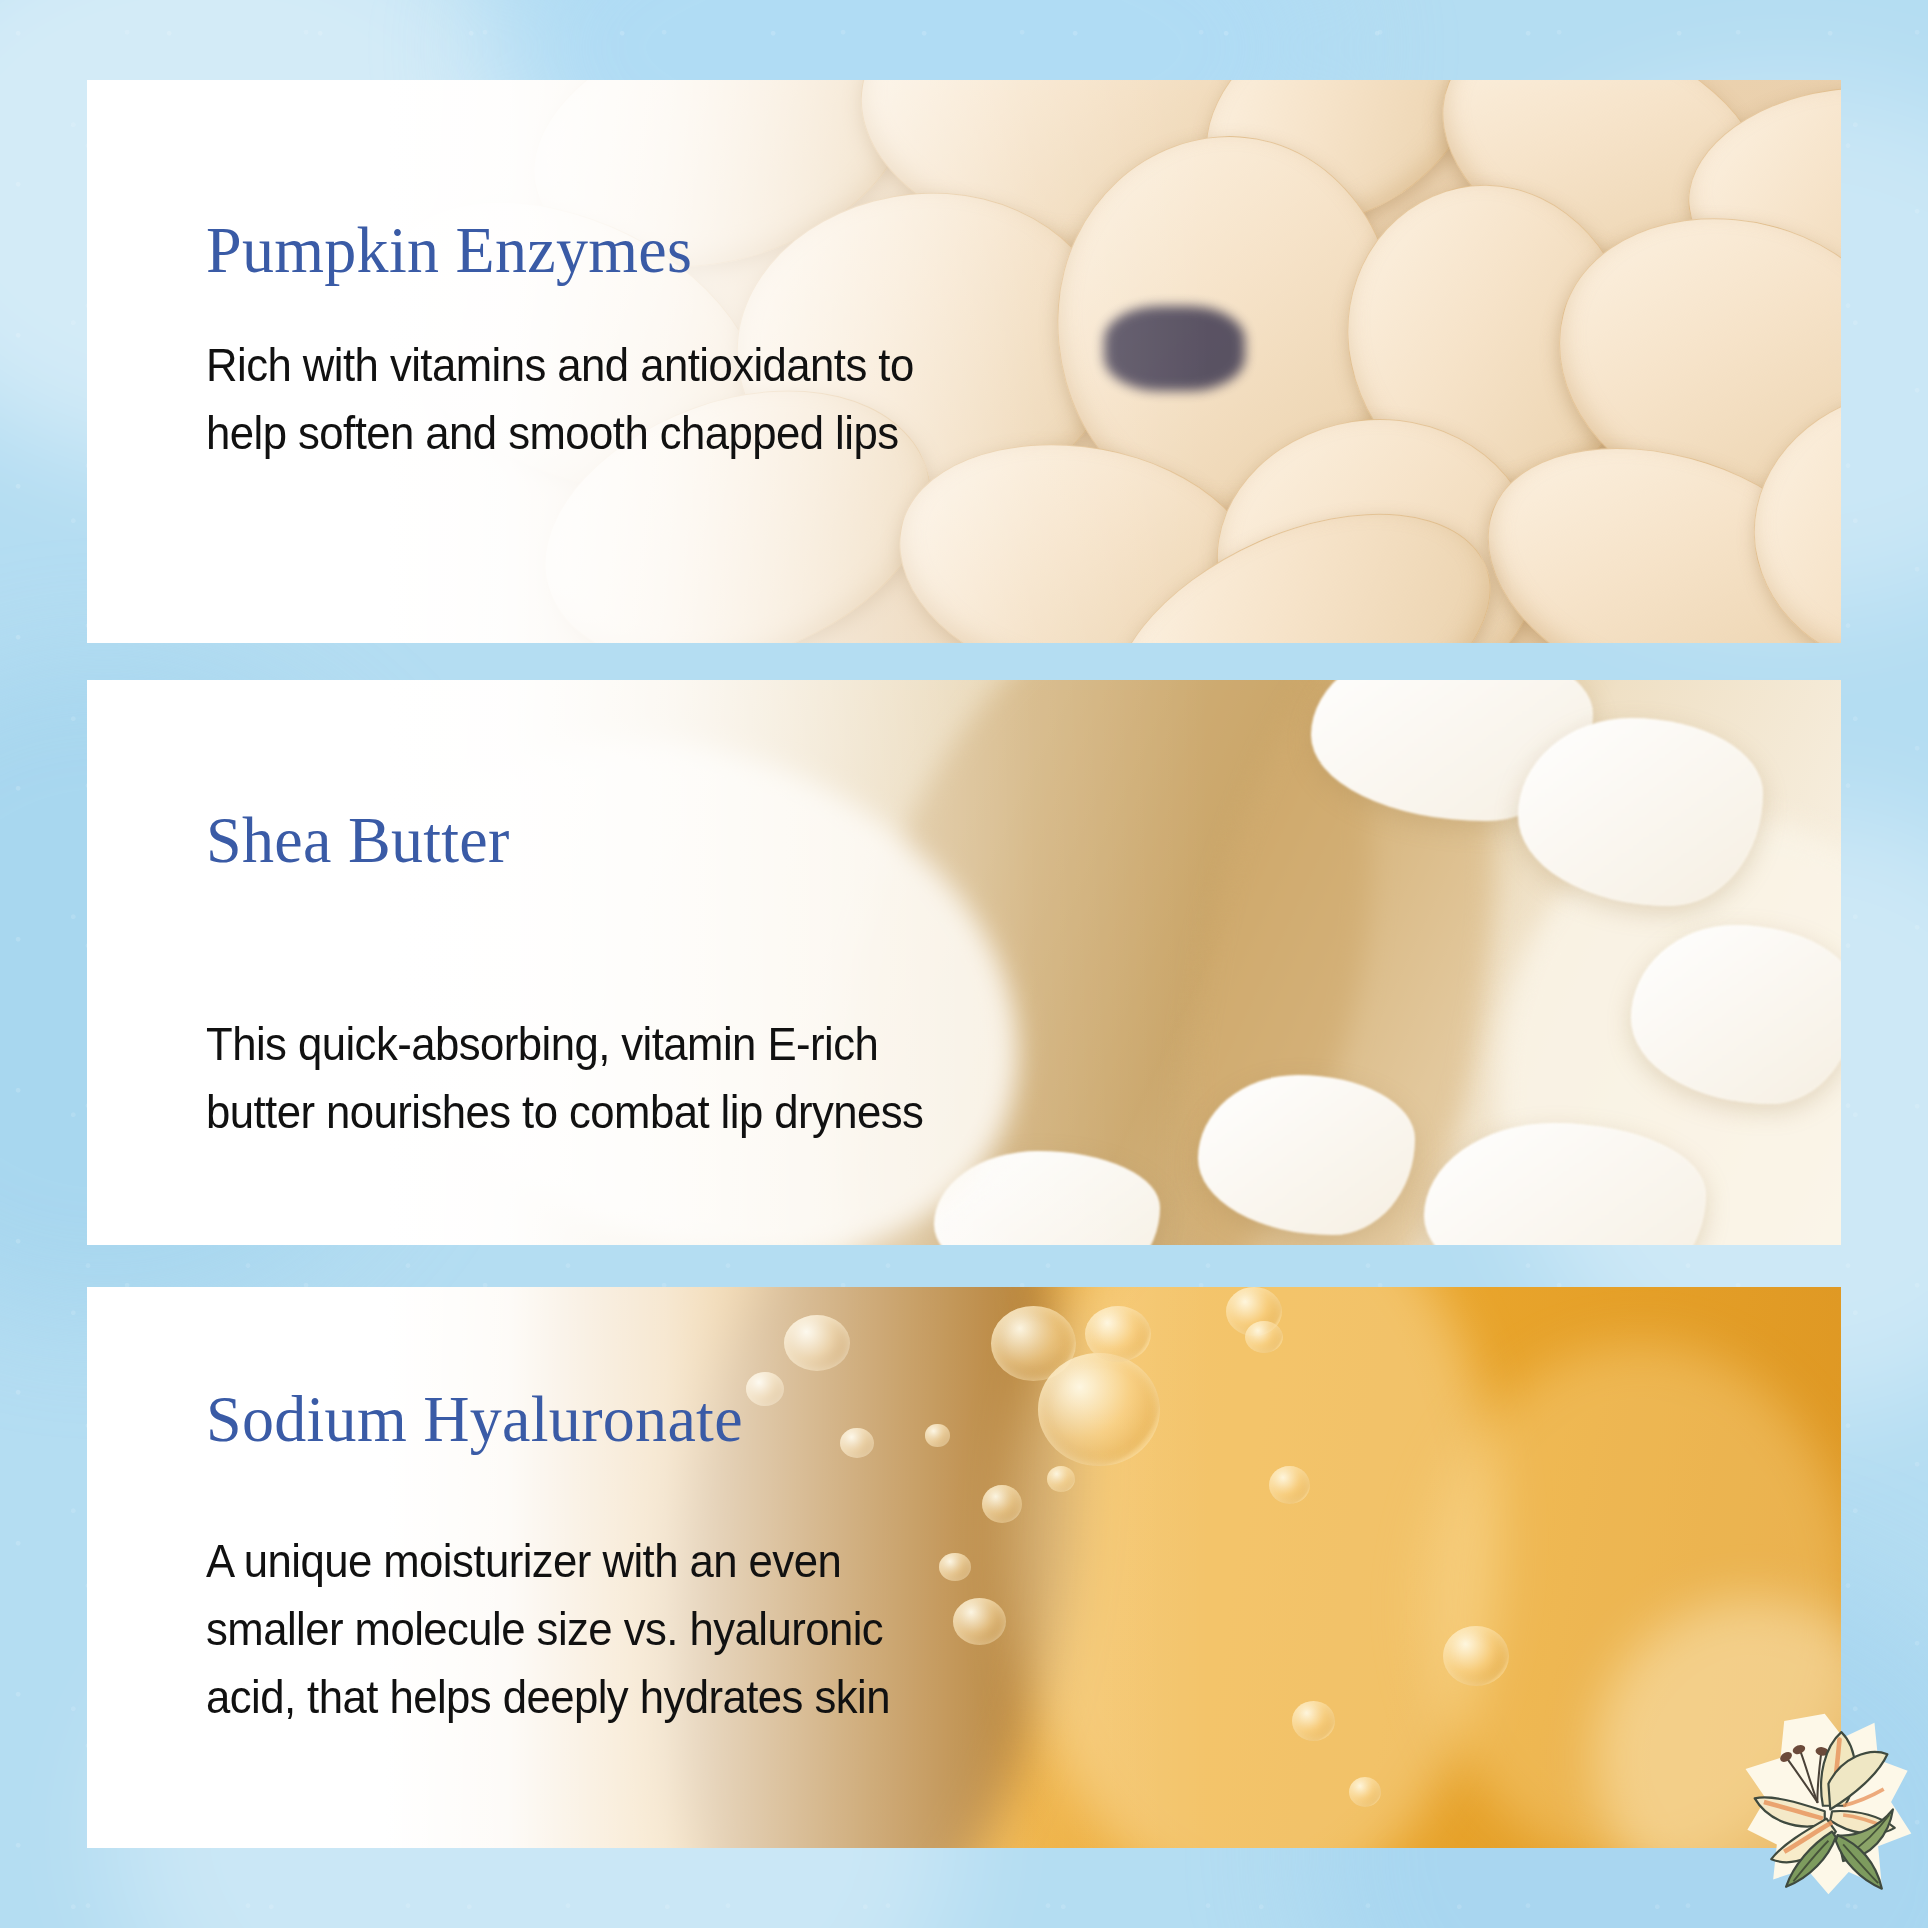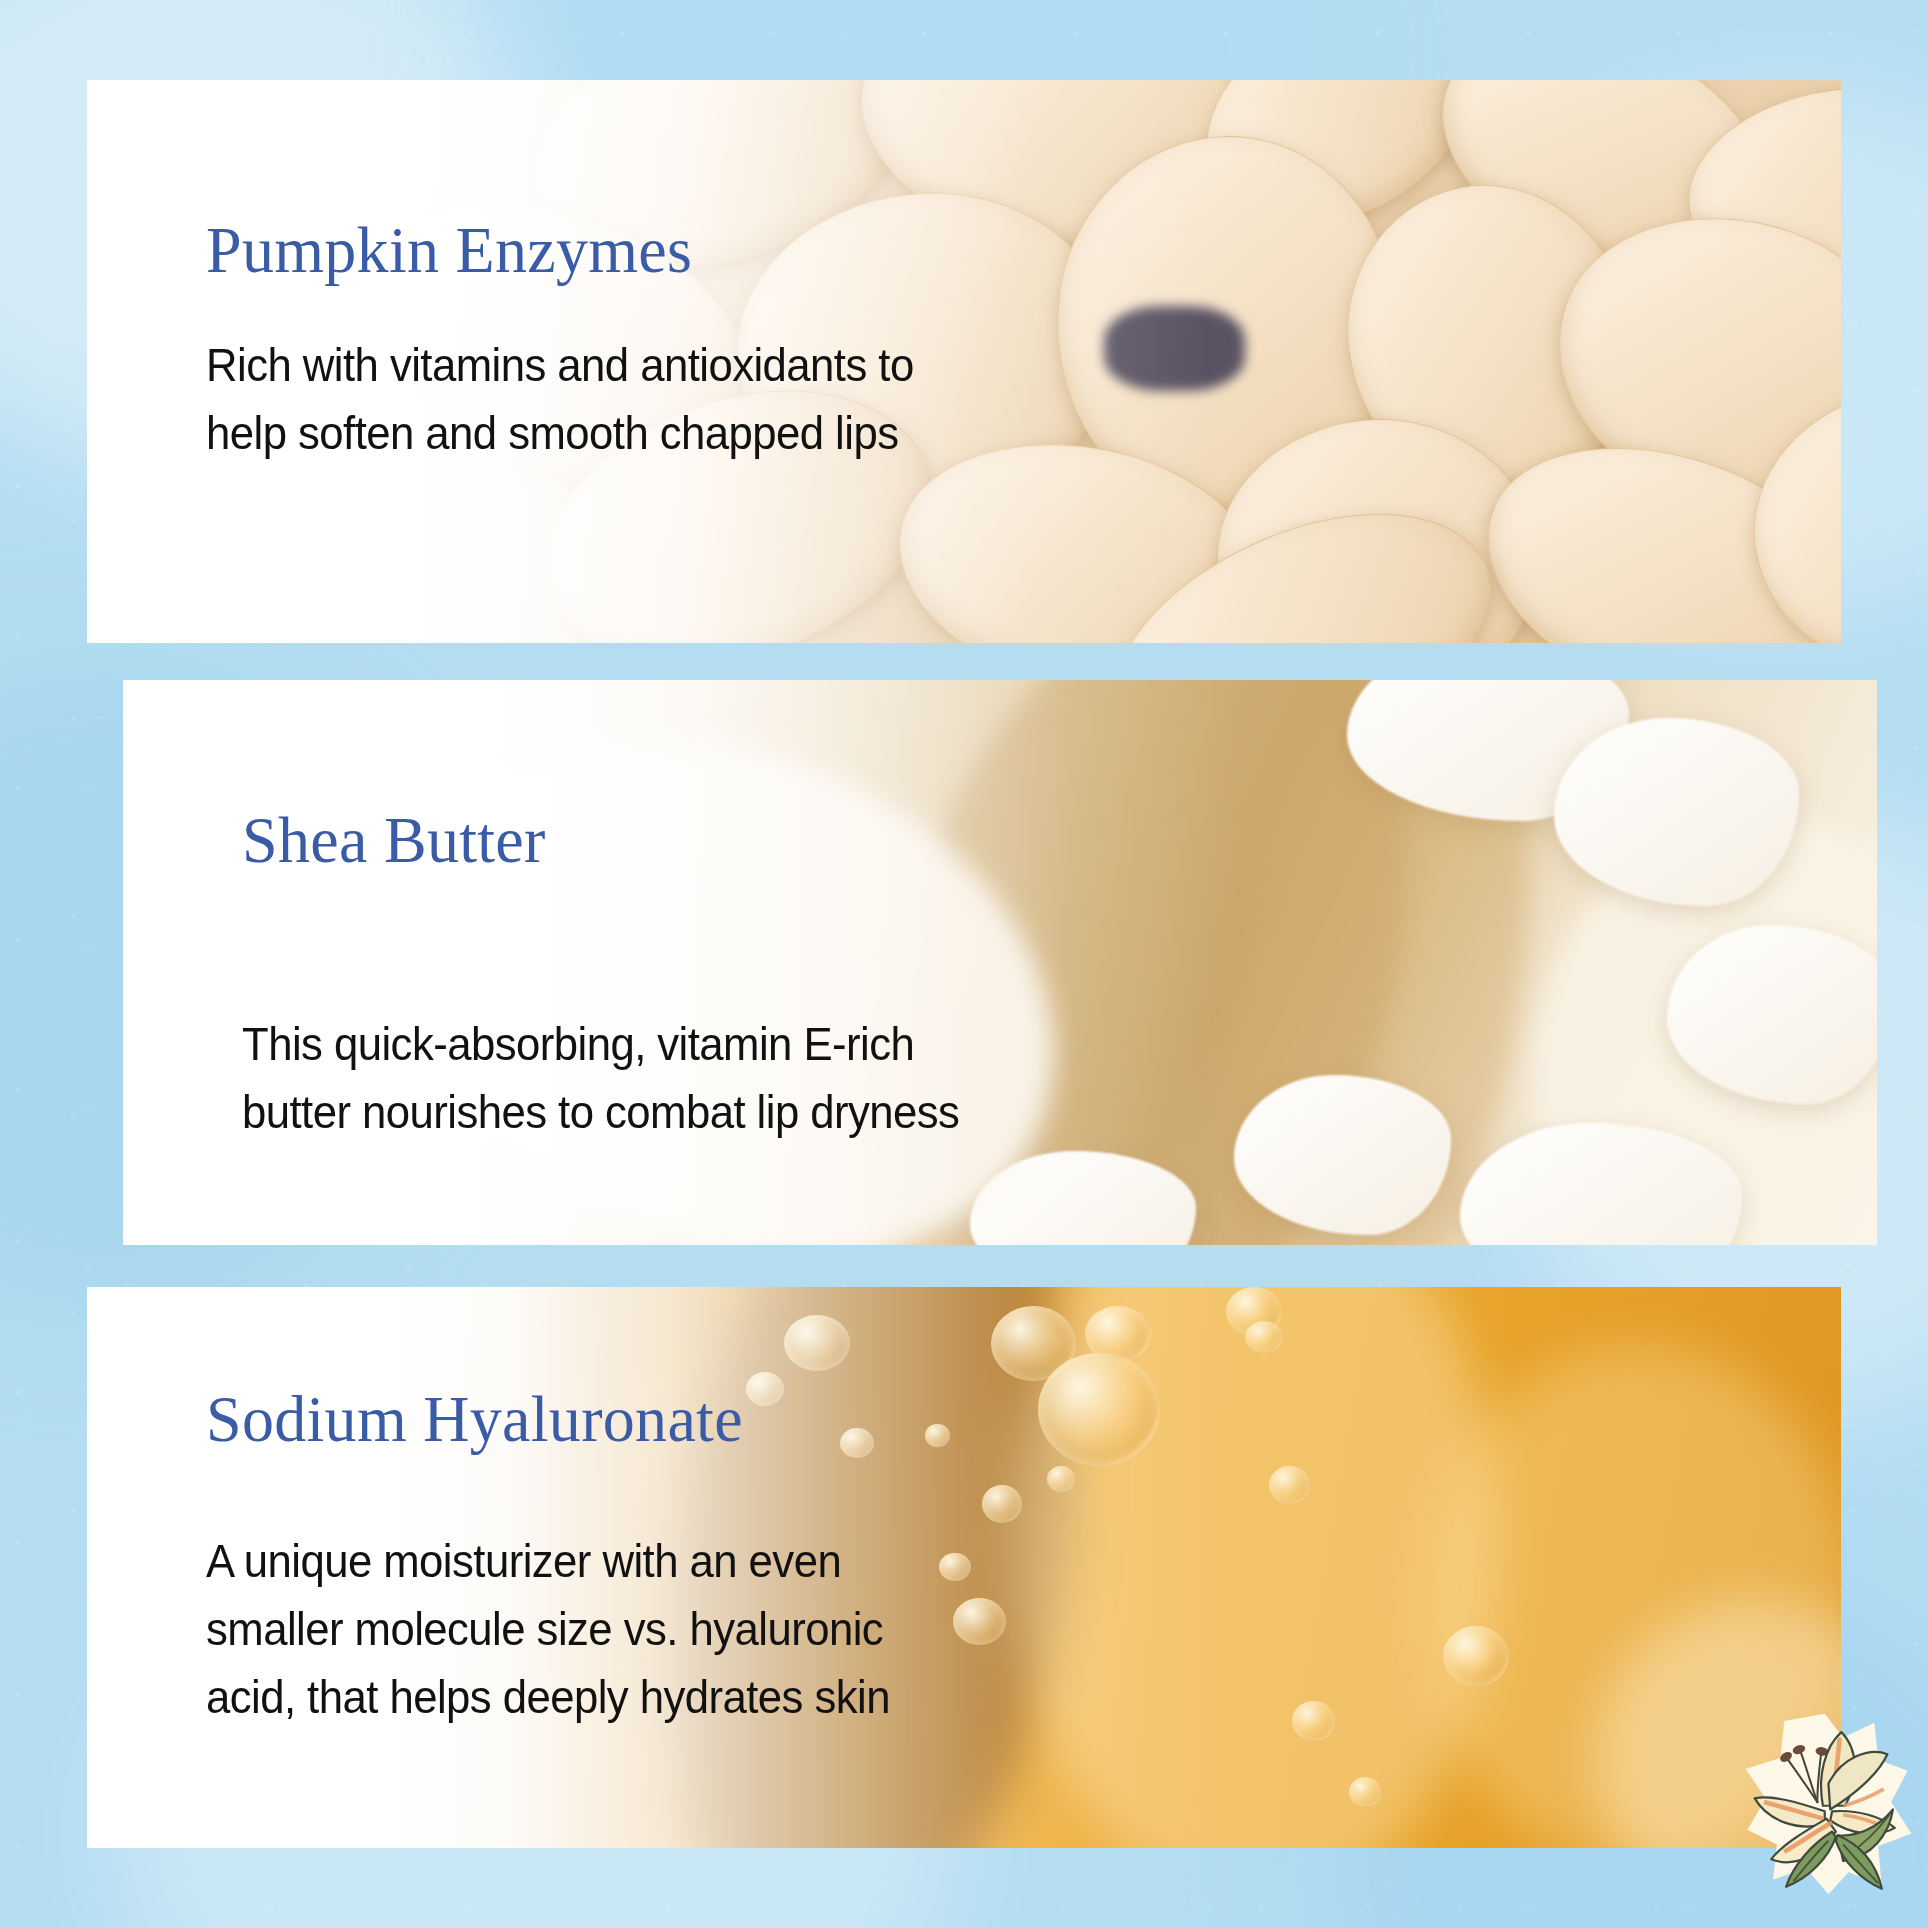--- a/index.html
+++ b/index.html
@@ -25,21 +25,21 @@
       radial-gradient(circle at 12% 22%, rgba(255,255,255,.55) 0 1.9px, transparent 2.8px),
       radial-gradient(circle at 37% 63%, rgba(255,255,255,.45) 0 1.9px, transparent 2.8px),
       radial-gradient(circle at 71% 18%, rgba(255,255,255,.45) 0 1.9px, transparent 2.8px),
       radial-gradient(circle at 88% 77%, rgba(255,255,255,.5) 0 1.9px, transparent 2.8px),
       radial-gradient(circle at 55% 91%, rgba(255,255,255,.4) 0 1.9px, transparent 2.8px);
     background-size:151px 151px,198px 198px,179px 179px,226px 226px,160px 160px;}
 
   
   .card{position:absolute;left:87px;width:1754px;overflow:hidden;background:#fff;}
   #card-pumpkin{top:80px;height:563px;}
-  #card-shea{top:680px;height:565px;margin-left:36px;}
+  #card-shea{top:680px;height:565px;}
   #card-sodium{top:1287px;height:561px;}
 
   .photo{position:absolute;inset:0;}
   .fade{position:absolute;inset:0;
     background:linear-gradient(to right,
       #ffffff 0%, #ffffff 17%, rgba(255,255,255,.97) 24%,
       rgba(255,255,255,.80) 33%, rgba(255,255,255,.45) 44%,
       rgba(255,255,255,.14) 54%, rgba(255,255,255,0) 64%);}
 
   .card-body{position:absolute;left:0;top:0;width:100%;height:100%;padding-left:13px;}

